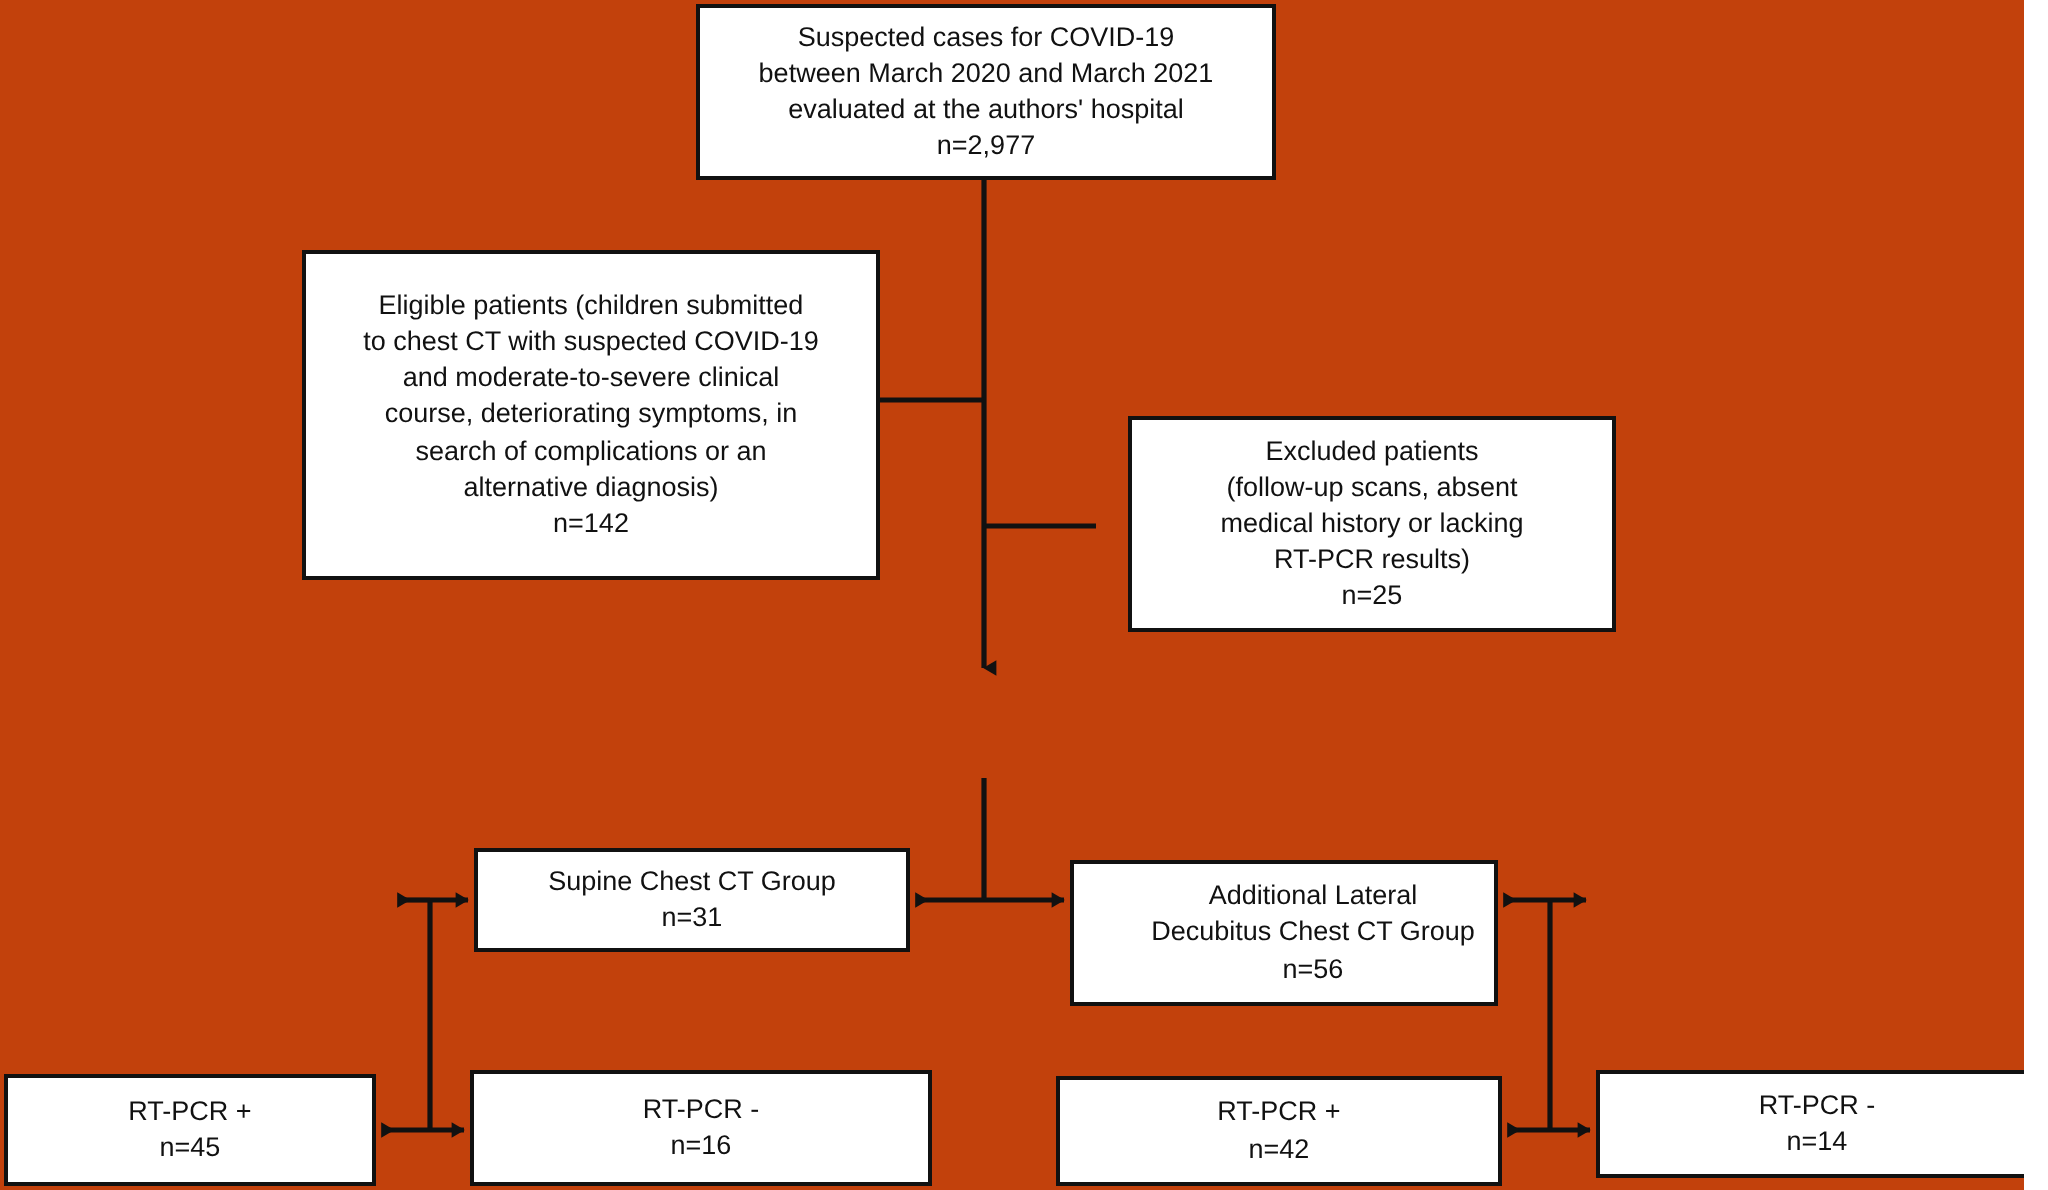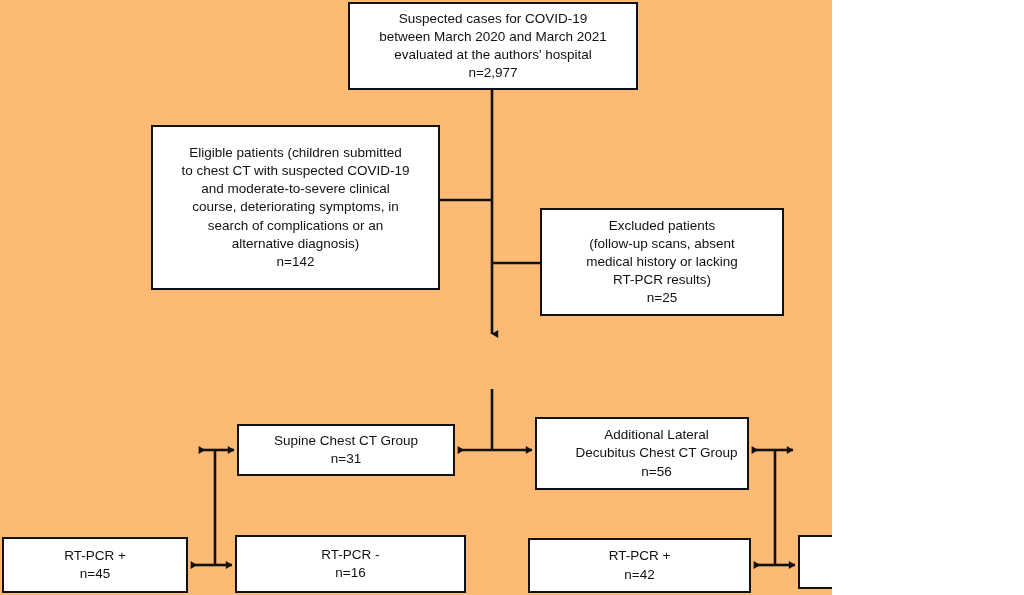--- a/index.html
+++ b/index.html
@@ -2,23 +2,23 @@
 <html><head>
 <meta charset="utf-8">
 <style>
   html, body {
     margin: 0;
     padding: 0;
     background: #ffffff;
   }
   #canvas {
     position: relative;
-    width: 832px;
+    width: 1012px;
     height: 595px;
-    background: #fdba74;
+    background: #c2410c;
     font-family: "Liberation Sans", sans-serif;
     overflow: hidden;
   }
   .node {
     position: absolute;
     box-sizing: border-box;
     border: 2px solid #111111;
     background: #ffffff;
     display: flex;
     align-items: center;
@@ -37,24 +37,24 @@
     position: absolute;
     left: 0;
     top: 0;
     width: 1024px;
     height: 595px;
     z-index: 1;
     pointer-events: none;
   }
   #n-top      { left: 348px;  top: 2px;   width: 290px; height: 88px; }
   #n-eligible { left: 151px;  top: 125px; width: 289px; height: 165px; }
-  #n-excluded { left: 540px;  top: 208px; width: 244px; height: 108px; }
+  #n-excluded { left: 564px;  top: 208px; width: 244px; height: 108px; }
   #n-included { left: 410px;  top: 341px; width: 158px; height: 48px; }
   #n-supine   { left: 237px;  top: 424px; width: 218px; height: 52px; }
-  #n-decub    { left: 535px;  top: 417px; width: 214px; height: 73px; padding-left: 35px; }
+  #n-decub    { left: 535px;  top: 430px; width: 214px; height: 73px; padding-left: 35px; }
   #n-pcr1     { left: 2px;    top: 537px; width: 186px; height: 56px; }
   #n-pcr2     { left: 235px;  top: 535px; width: 231px; height: 58px; }
   #n-pcr3     { left: 528px;  top: 538px; width: 223px; height: 55px; }
   #n-pcr4     { left: 798px;  top: 535px; width: 221px; height: 54px; }
 </style>
 </head>
 <body>
 
 <div id="canvas">
 

